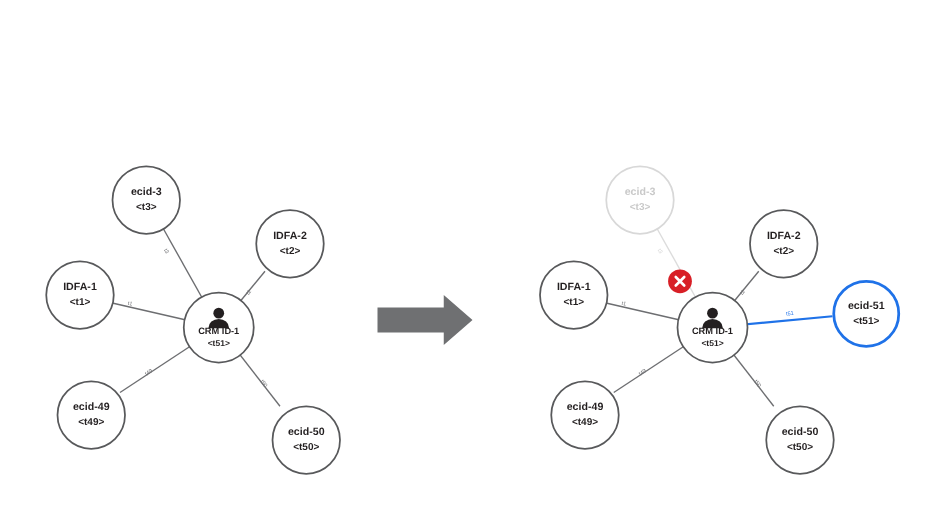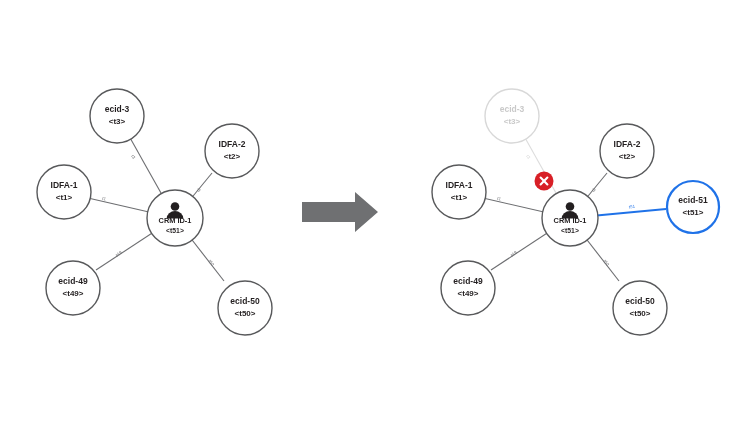--- a/index.html
+++ b/index.html
@@ -11,20 +11,21 @@
     width: 750px;
     height: 422px;
     font-family: "Liberation Sans", sans-serif;
     overflow: hidden;
   }
   #stage {
     position: relative;
     width: 750px;
     height: 350px;
     background: #ffffff;
+    margin-top: 44px;
   }
   #graph-svg {
     position: absolute;
     top: 0;
     left: 0;
     width: 750px;
     height: 422px;
   }
   .node-circle {
     fill: #ffffff;

